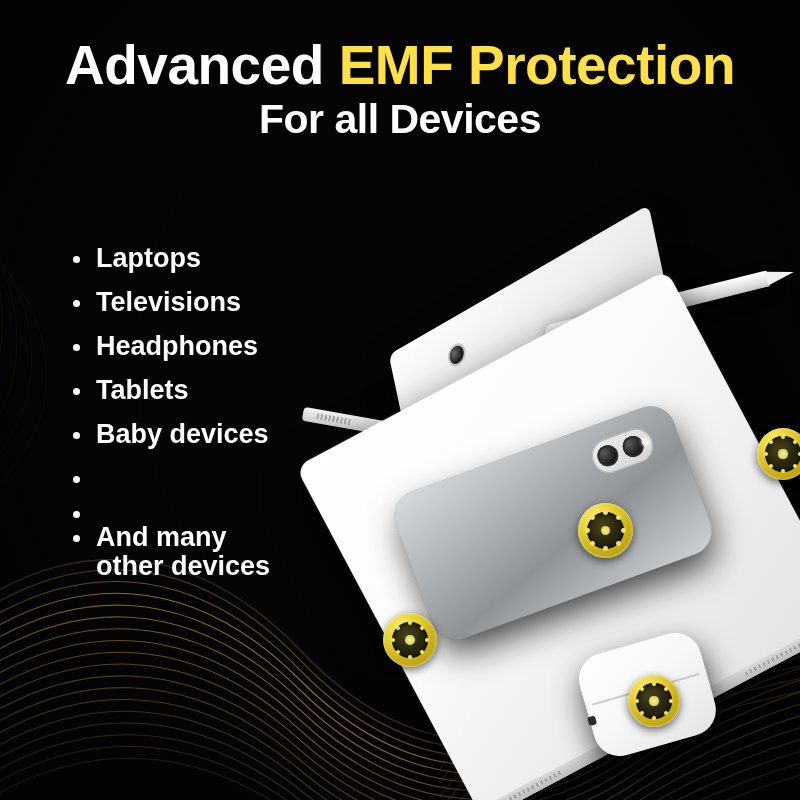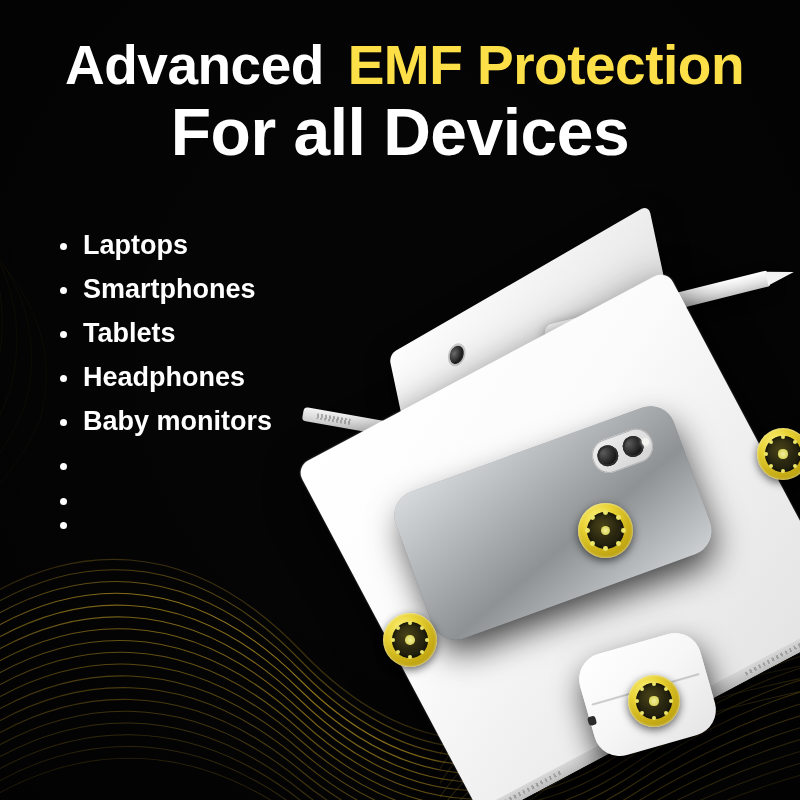--- a/index.html
+++ b/index.html
@@ -15,27 +15,27 @@
   .wave-right{position:absolute;right:-60px;top:540px;width:420px;height:340px;opacity:.85;}
   .vignette{position:absolute;inset:0;
      background:radial-gradient(ellipse at 50% 45%,rgba(0,0,0,0) 35%,rgba(0,0,0,.55) 100%);}
 
   
   .headline{position:absolute;top:36px;left:0;width:800px;text-align:center;
             line-height:1.06;z-index:6;}
   .hl-line{display:block;font-weight:700;letter-spacing:-.5px;
            font-family:"Liberation Sans","DejaVu Sans",sans-serif;}
   .hl1{font-size:55px;}
-  .hl2{font-size:66px;margin-top:4px;}
+  .hl2{font-size:41px;margin-top:4px;}
   .w{color:#ffffff;}
   .y{color:#fde047;}
-  .hl-line span{white-space:pre;margin-left:9px;}
-
-  
-  .bullets{position:absolute;left:48px;top:228px;z-index:6;margin:4px;padding:0;
+  .hl-line span{white-space:pre;}
+
+  
+  .bullets{position:absolute;left:48px;top:228px;z-index:6;margin:17px;padding:0;
            list-style:none;}
   .bullets li{display:flex;align-items:flex-start;color:#fff;
               font-size:27px;font-weight:700;line-height:1.0;margin-bottom:17px;}
   .bullets li.tight{margin-bottom:6px;}
   .bullets li.multiline{align-items:flex-start;}
   .dot{flex:0 0 auto;width:7px;height:7px;border-radius:50%;background:#fff;
        margin:11px 16px 0 8px;}
   .bl-text{display:block;}
   .bl-text .l2{display:block;margin-top:2px;}
 
@@ -191,42 +191,43 @@
     <div class="hl-line hl2 w">For all Devices</div>
   </div>
 
   <ul class="bullets">
     <li>
       <span class="dot"></span>
       <span class="bl-text">Laptops</span>
     </li>
     <li>
       <span class="dot"></span>
-      <span class="bl-text">Smartphones</span>
+      <span class="bl-text">Televisions</span>
+    </li>
+    <li>
+      <span class="dot"></span>
+      <span class="bl-text">Headphones</span>
     </li>
     <li>
       <span class="dot"></span>
       <span class="bl-text">Tablets</span>
     </li>
     <li>
       <span class="dot"></span>
-      <span class="bl-text">Headphones</span>
-    </li>
-    <li>
-      <span class="dot"></span>
-      <span class="bl-text">Baby monitors</span>
+      <span class="bl-text">Baby devices</span>
     </li>
     <li>
       <span class="dot"></span>
     </li>
     <li class="tight">
       <span class="dot"></span>
     </li>
     <li class="multiline">
       <span class="dot"></span>
+      <span class="bl-text"><span>And many</span><span class="l2">other devices</span></span>
     </li>
   </ul>
 
   <div class="photo">
 
     <div class="lid">
       <div class="lid-cam"></div>
     </div>
     <div class="stylus"></div>
     <div class="lid-foot"></div>

